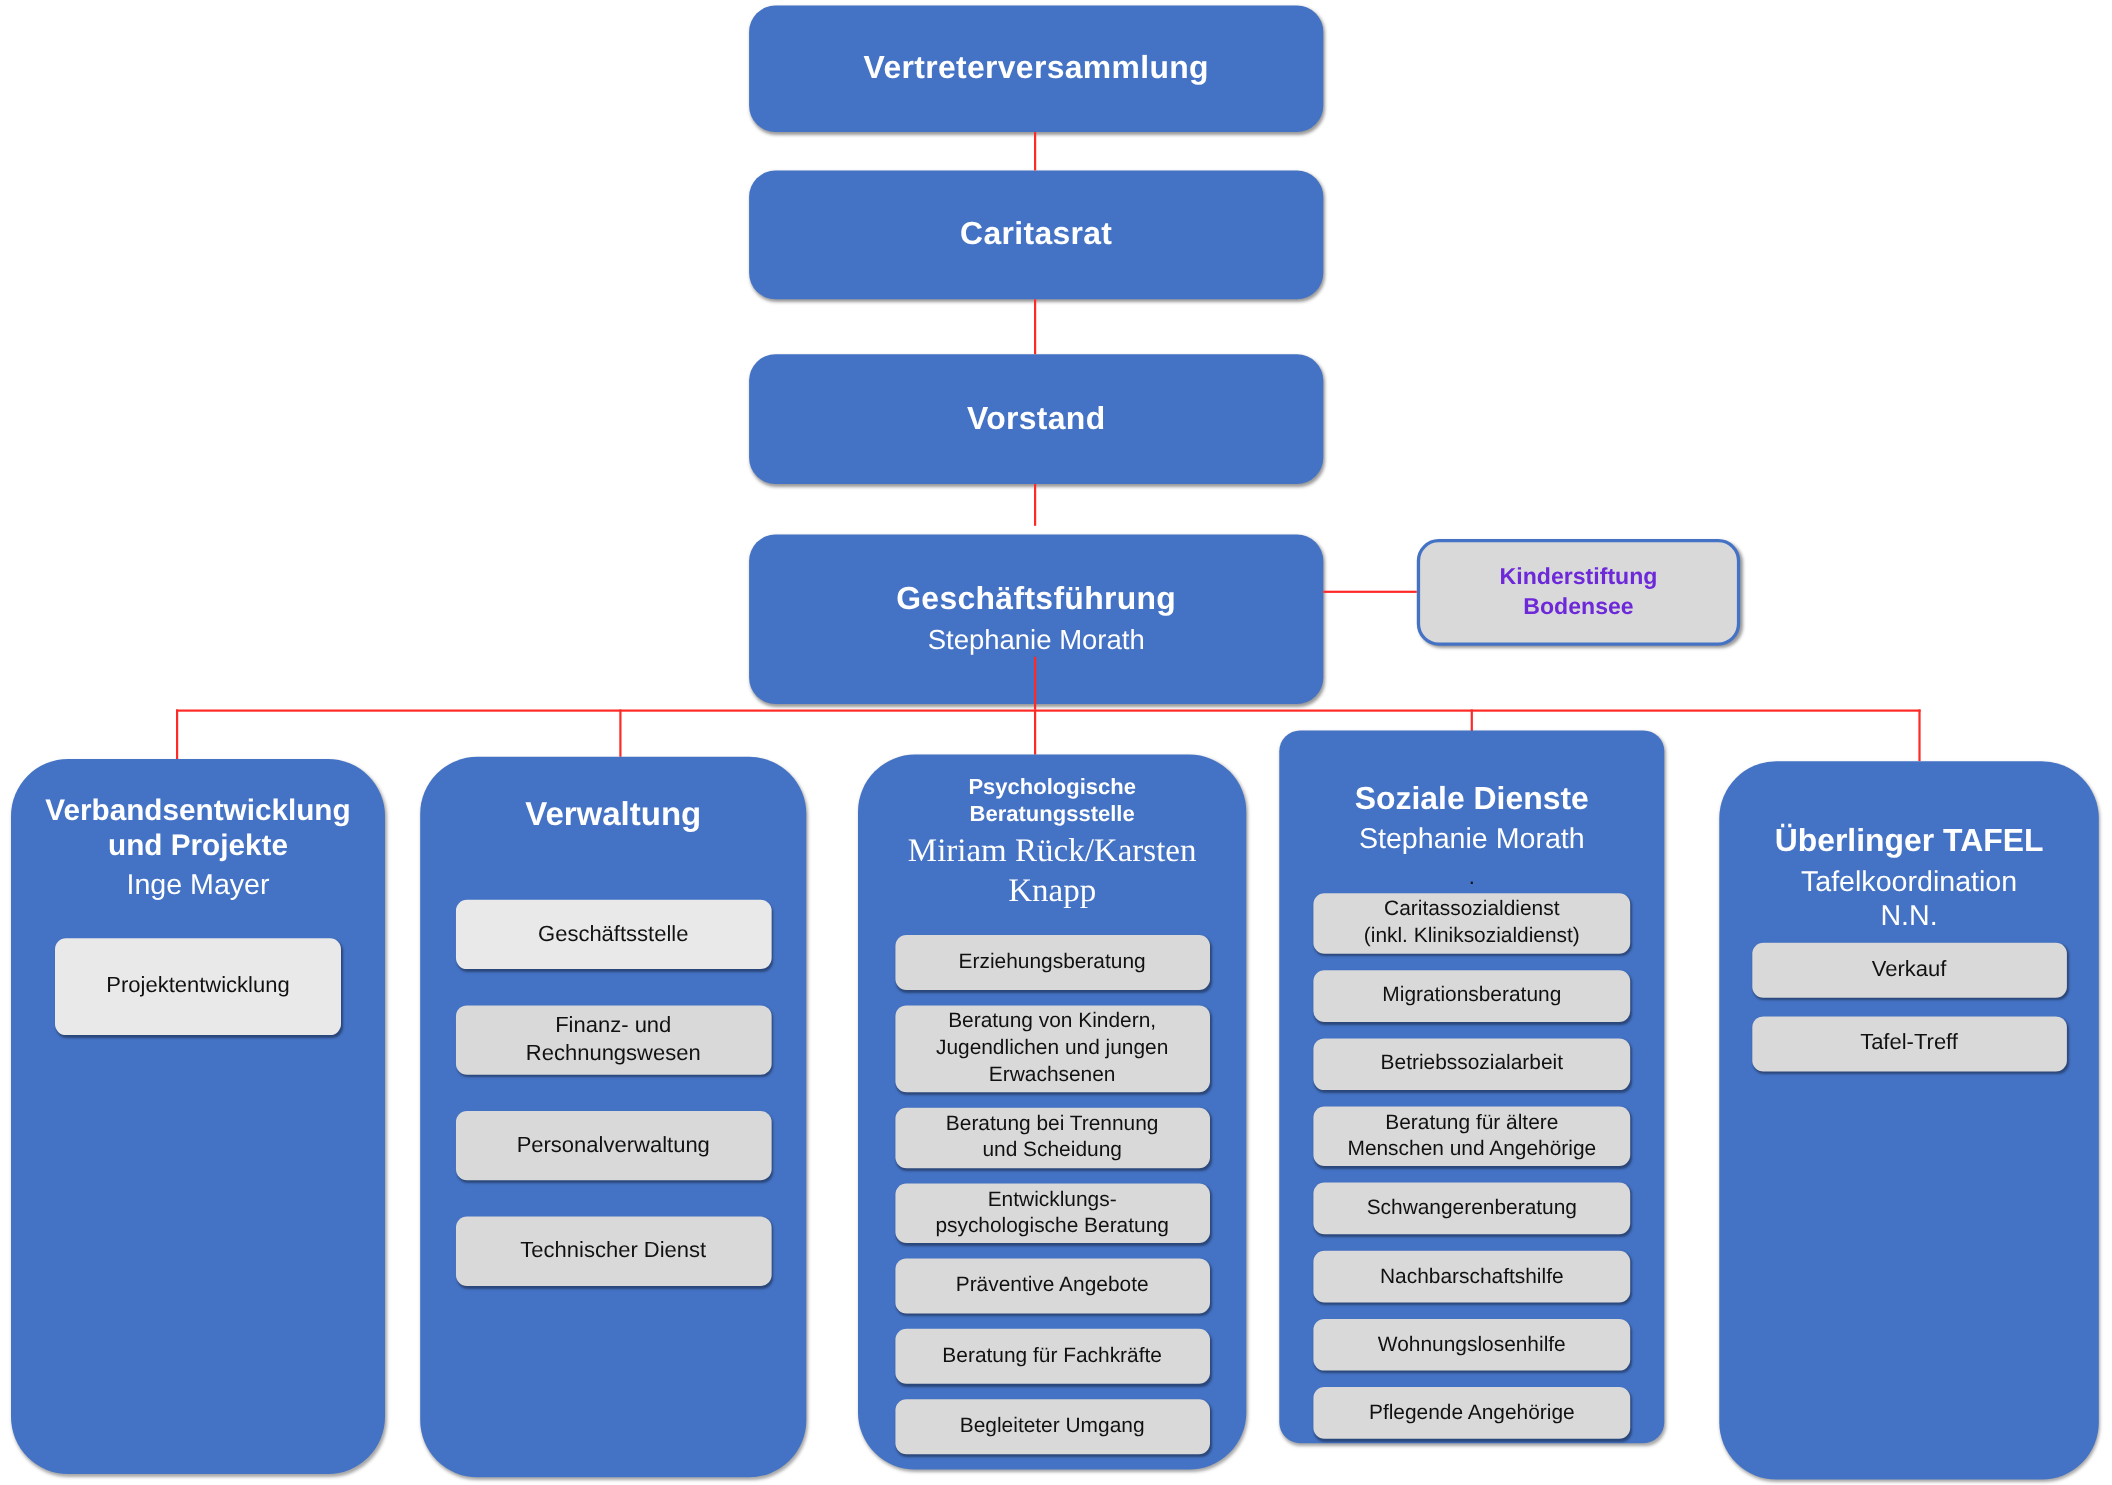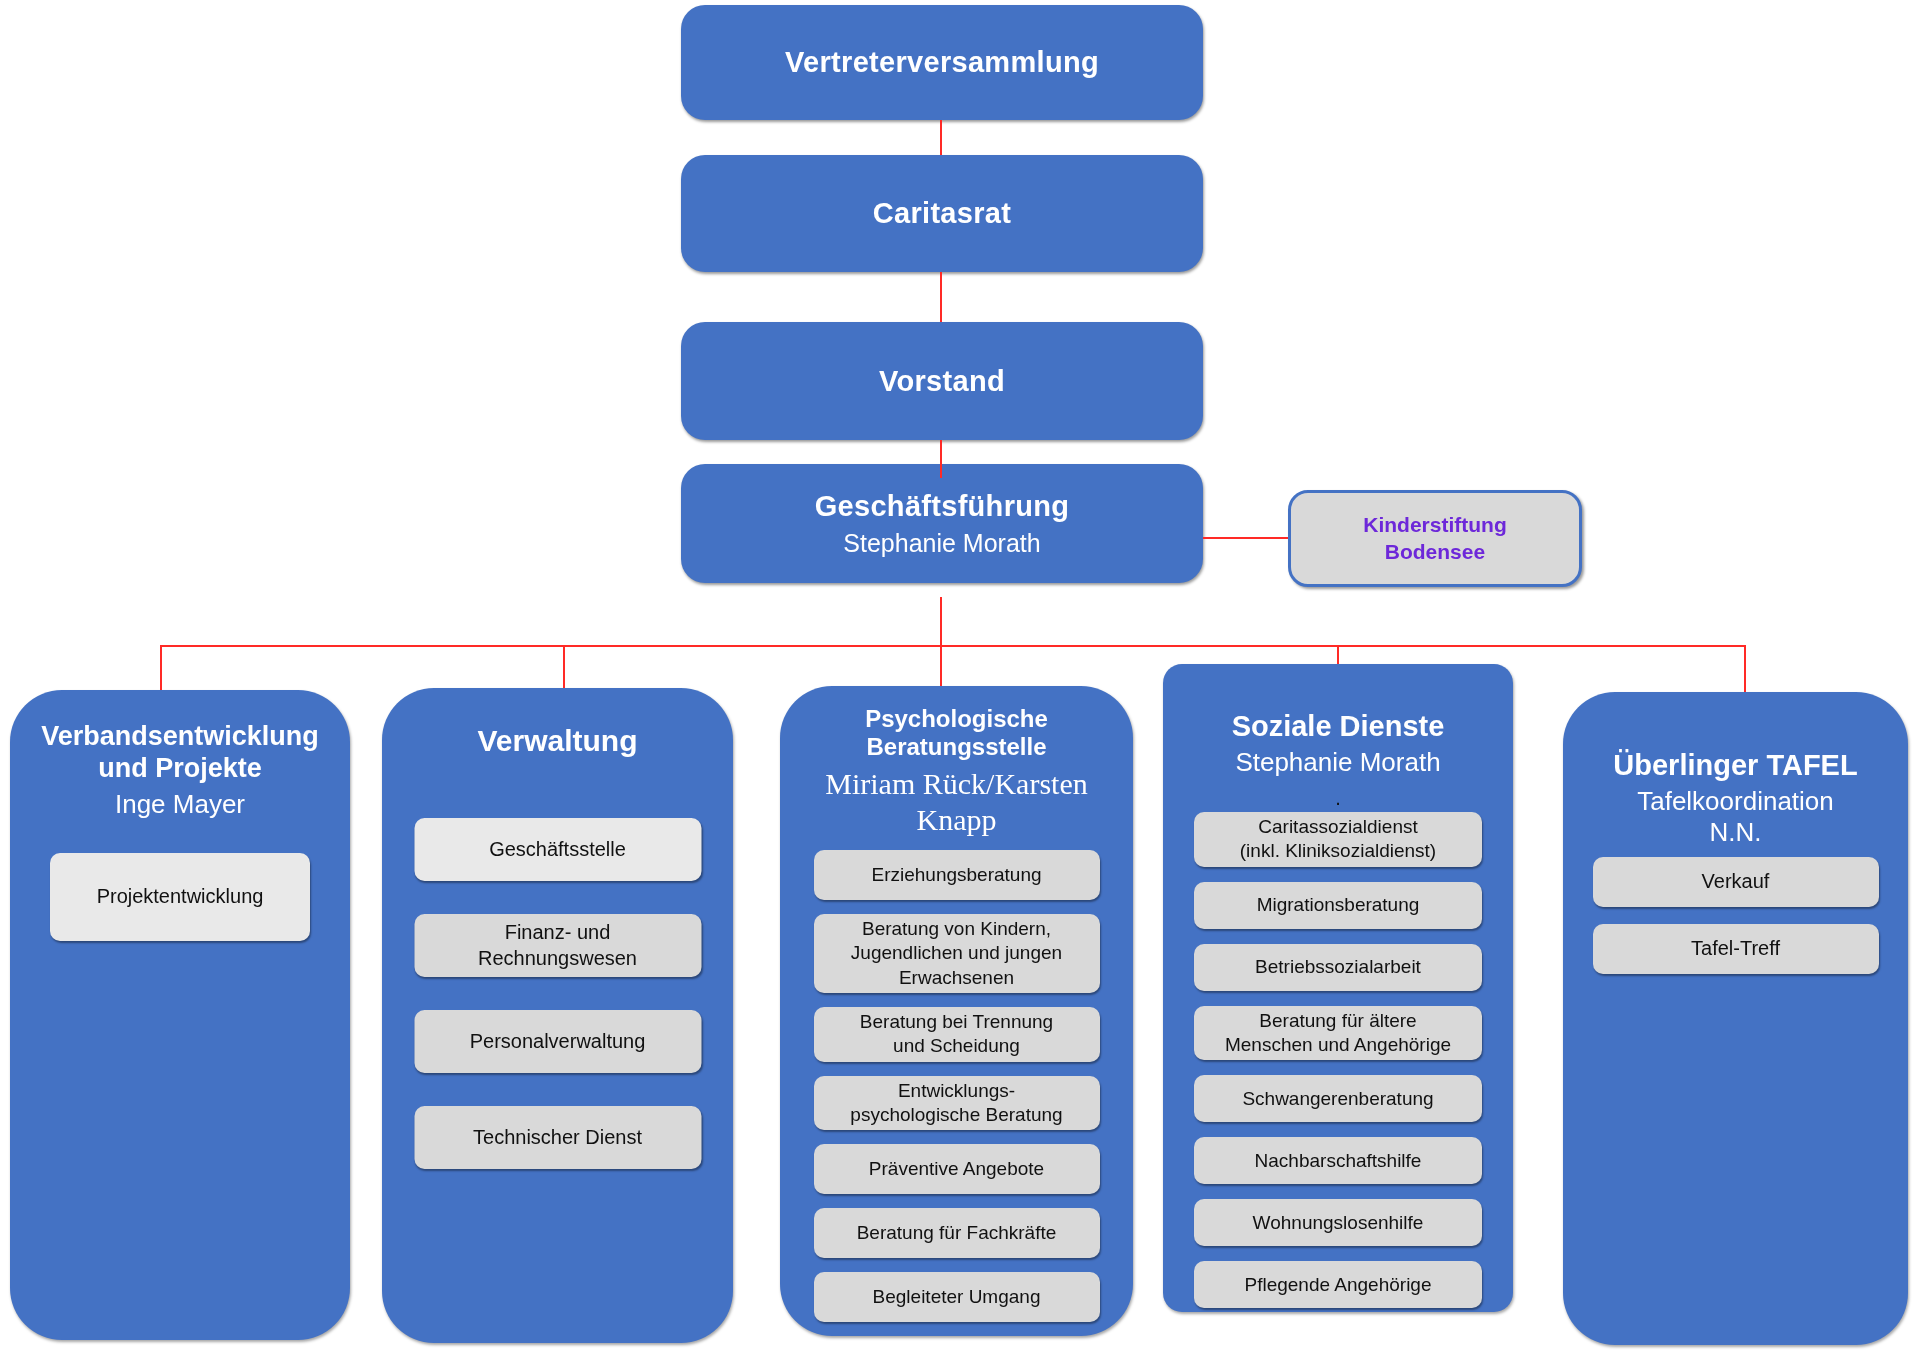--- a/index.html
+++ b/index.html
@@ -19,21 +19,21 @@
     background:var(--node-blue);border-radius:24px;
     display:flex;flex-direction:column;align-items:center;justify-content:center;
     color:#ffffff;text-align:center;
     box-shadow:1px 2px 3px rgba(0,0,0,0.40);
   }
   .node .ntitle{font-size:29px;font-weight:bold;letter-spacing:.3px;white-space:pre-line;}
   .node .nperson{font-size:25px;font-weight:normal;margin-top:6px;}
   #node-vv{top:5px;height:115px;}
   #node-cr{top:155px;height:117px;}
   #node-vs{top:322px;height:118px;}
-  #node-gf{top:464px;height:119px;}
+  #node-gf{top:486px;height:154px;}
 
   
   .affiliate{
     position:absolute;left:1288px;top:490px;width:294px;height:97px;
     background:var(--item-gray);
     border:3px solid var(--node-blue);border-radius:20px;
     display:flex;align-items:center;justify-content:center;text-align:center;
     font-size:21px;font-weight:bold;color:#6d28d9;white-space:pre-line;line-height:1.25;
     box-shadow:2px 2px 3px rgba(0,0,0,0.40);
   }
@@ -73,21 +73,21 @@
 
   #dept-1{left:382px;top:688px;width:351px;height:655px;}
   #dept-1 .head{top:35px;}
   #dept-1 .title{font-size:30px;}
   #dept-1 .items{top:130px;gap:33px;}
   #dept-1 .item{width:287px;min-height:63px;font-size:20px;}
   #dept-1 .item:first-child{background:#e9e9e9;}
 
   #dept-2{left:780px;top:686px;width:353px;height:650px;}
   #dept-2 .head{top:19px;}
-  #dept-2 .title{font-size:24px;}
+  #dept-2 .title{font-size:20px;}
   #dept-2 .person{font-size:30px;font-family:Liberation Serif, serif;}
   #dept-2 .items{top:164px;gap:14px;}
   #dept-2 .item{width:286px;min-height:50px;font-size:19px;}
 
   #dept-3{left:1163px;top:664px;width:350px;height:648px;border-radius:19px;}
   #dept-3 .head{top:45px;}
   #dept-3 .title{font-size:29px;}
   #dept-3 .person{font-size:26px;}
   #dept-3 .items{top:148px;gap:15px;}
   #dept-3 .item{width:288px;min-height:47px;font-size:19px;}

